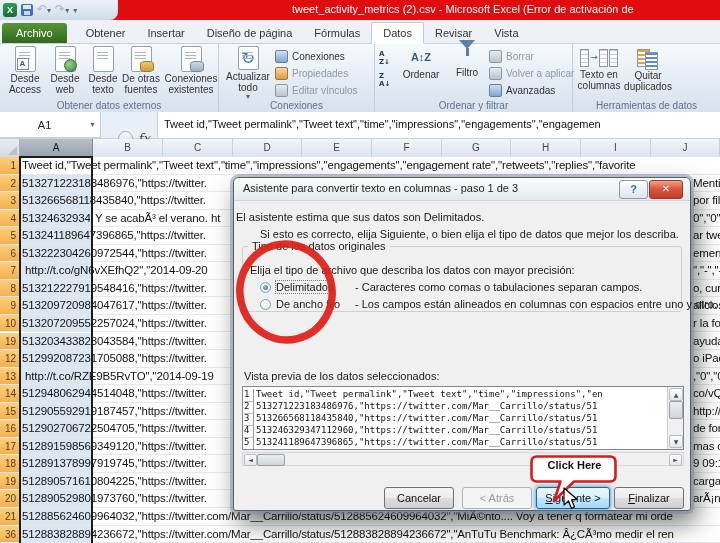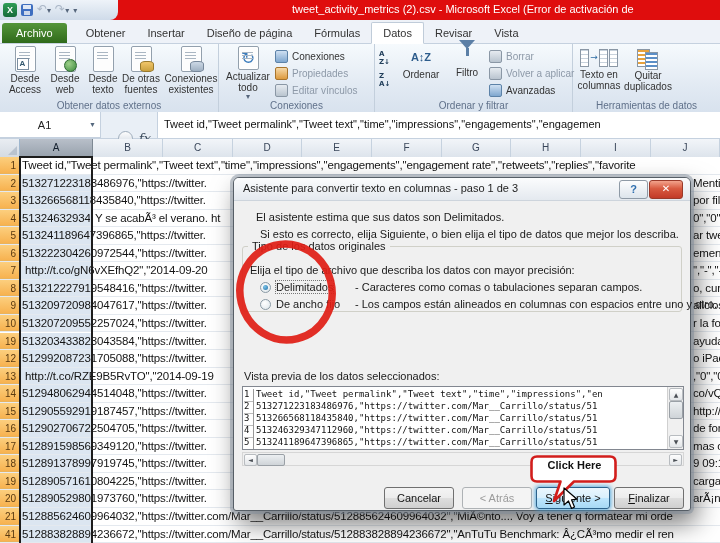--- a/index.html
+++ b/index.html
@@ -424,35 +424,35 @@
       <div class="gut">20</div>
     </div>
     <div class="row" style="top: 351px; height: 17.55px;">
       <div class="astrip"></div>
       <div class="rtext" style="width: 720px;"><span class="t">512885624609964032,"https://twitter.com/Mar__Carrillo/status/512885624609964032","MiÃ©nto.... Voy a tener q formatear mi orde</span></div>
       <div class="gut">21</div>
     </div>
     <div class="row" style="top: 368.55px; height: 17.55px;">
       <div class="astrip"></div>
       <div class="rtext" style="width: 720px;"><span class="t">512883828894236672,"https://twitter.com/Mar__Carrillo/status/512883828894236672","AnTuTu Benchmark: Â¿CÃ³mo medir el ren</span></div>
-      <div class="gut">41</div>
+      <div class="gut">36</div>
     </div>
   </div>
 
 <div class="selline" style="left:19px;top:157px;height:386px;"></div>
 <div class="selline" style="left:91px;top:157px;height:386px;"></div>
 <div class="sellinetop" style="left:19px;top:156px;width:74px;"></div>
 
 <div class="dialog">
   <div class="dtitle">
     <span class="txt">Asistente para convertir texto en columnas - paso 1 de 3</span>
     <span class="helpbtn">?</span>
     <span class="closebtn">✕</span>
   </div>
-  <div class="dtext" style="left:22px;top:33px;">El asistente estima que sus datos son Delimitados.</div>
+  <div class="dtext" style="left:2px;top:33px;">El asistente estima que sus datos son Delimitados.</div>
   <div class="dtext" style="left:26px;top:50px;">Si esto es correcto, elija Siguiente, o bien elija el tipo de datos que mejor los describa.</div>
 
   <div class="groupbox"></div>
   <div class="gblabel">Tipo de los datos originales</div>
   <div class="dtext" style="left:16px;top:86px;">Elija el tipo de archivo que describa los datos con mayor precisión:</div>
 
   <span class="radio sel" style="left:26px;top:104px;"></span>
   <span class="radiolabel focus" style="left:42px;top:103px;">Delimitados</span>
   <span class="radiolabel" style="left:121px;top:103px;">- Caracteres como comas o tabulaciones separan campos.</span>
 

